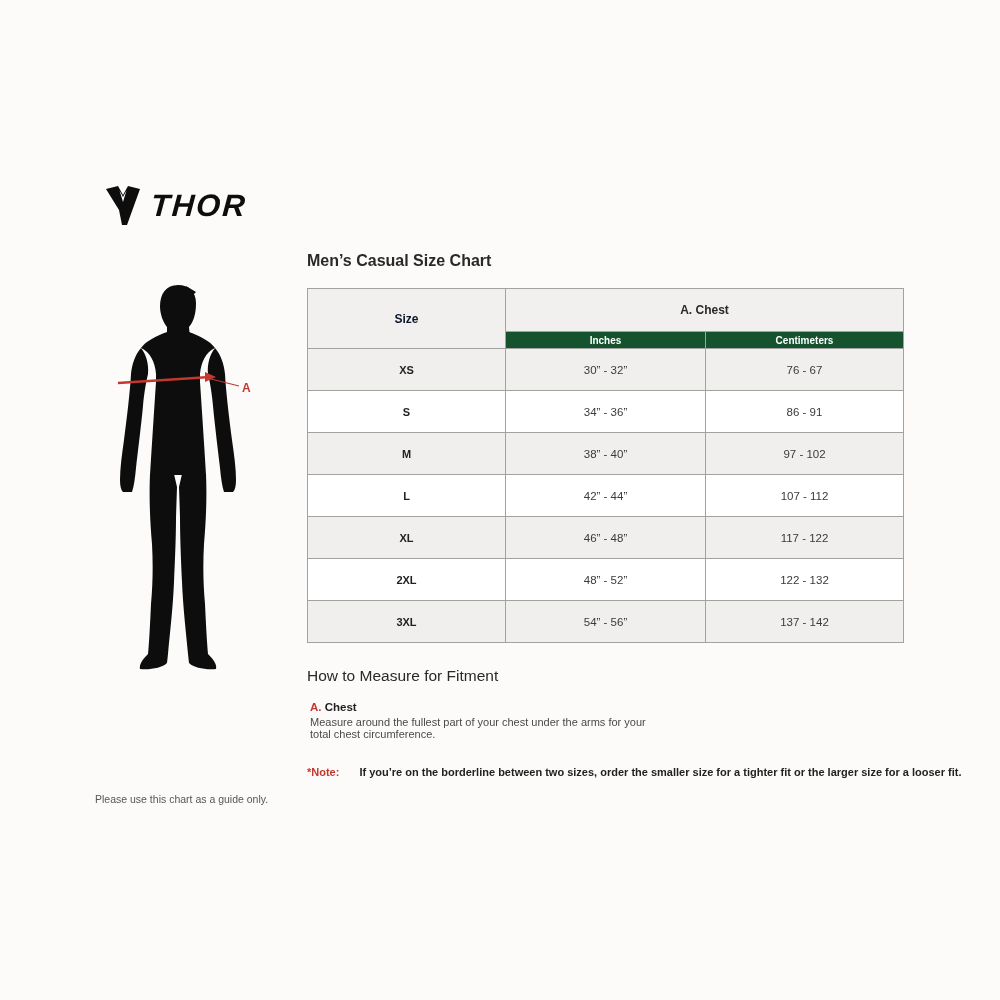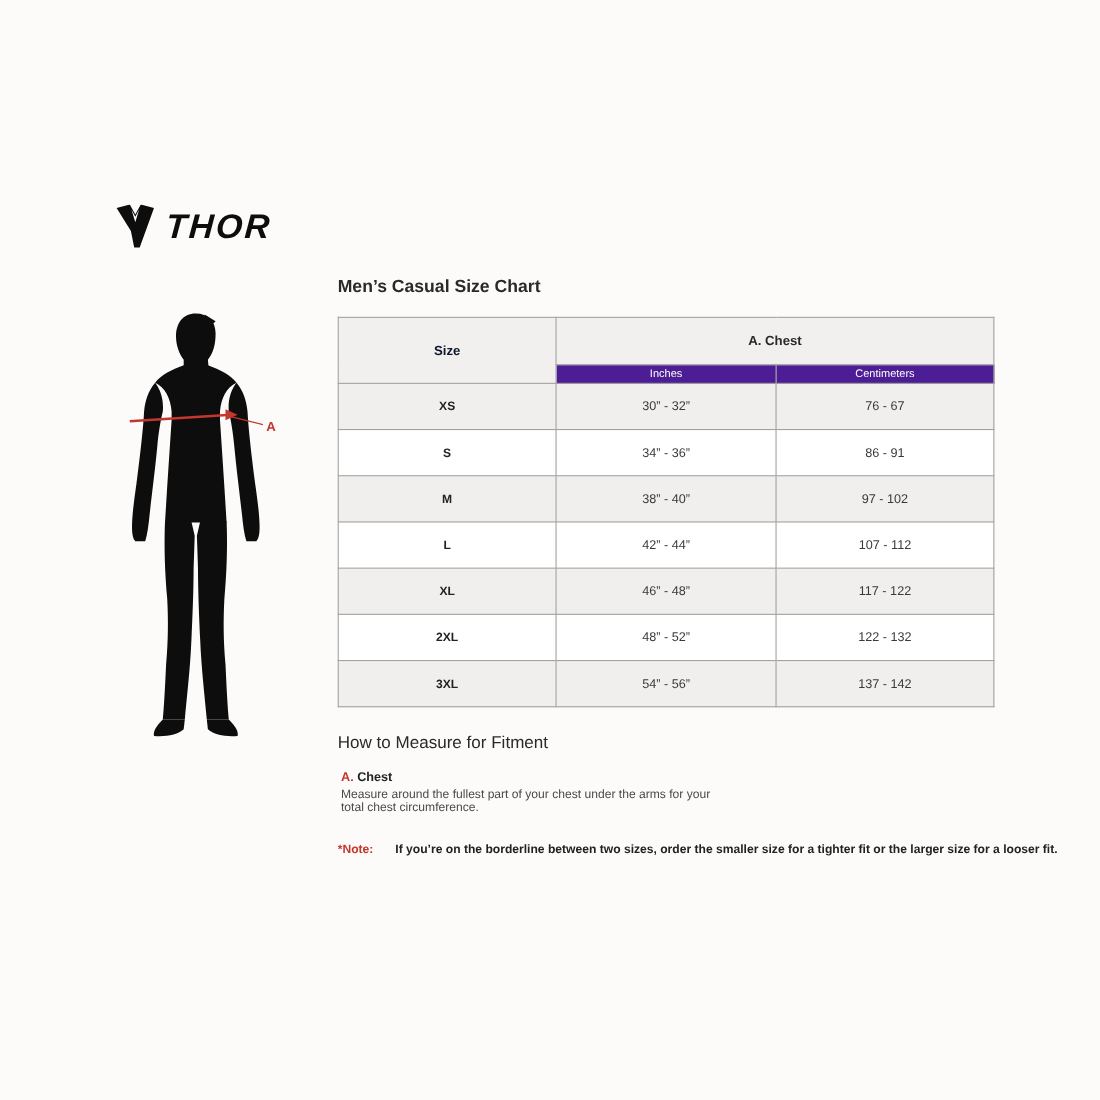--- a/index.html
+++ b/index.html
@@ -39,21 +39,21 @@
   .size-table th, .size-table td {
     border: 1px solid #a2a2a0; text-align: center; vertical-align: middle;
   }
   .size-table .group-head {
     background: #f1f0ee; height: 43px; font-size: 12px; font-weight: 700; color: #2b2829;
   }
   .size-table .size-head {
     background: #f1f0ee; font-size: 12px; font-weight: 700; color: #0f172a;
   }
   .size-table .unit-head {
-    background: #4c1d95; color: #fff; font-size: 10px; font-weight: 400; height: 17px;
+    background: #14532d; color: #fff; font-size: 10px; font-weight: 700; height: 17px;
     border-color: #a2a2a0;
   }
   .size-table tbody td { height: 42px; font-size: 11.5px; color: #3a3a3a; background: #ffffff; }
   .size-table tbody td.size-cell { font-weight: 700; color: #222; font-size: 11px; }
   .size-table tbody tr:nth-child(odd) td { background: #f0efed; }
 
   
   .measure-heading { position: absolute; left: 307px; top: 667px; font-size: 15.5px; font-weight: 400; color: #2b2829; }
   .measure-item { position: absolute; left: 310px; top: 701px; }
   .measure-item .item-title { font-size: 11.5px; font-weight: 700; color: #222; }
@@ -174,15 +174,16 @@
       <div>Measure around the fullest part of your chest under the arms for your</div>
       <div>total chest circumference.</div>
     </div>
   </div>
 
   <p class="note-line">
     <span class="note-label">*Note:</span><span>If you’re on the borderline between two sizes, order the smaller size for a tighter fit or the larger size for a looser fit.</span>
   </p>
 
   <div class="footer">
+    <div>Please use this chart as a guide only.</div>
   </div>
 
 </div>
 
 </body></html>

